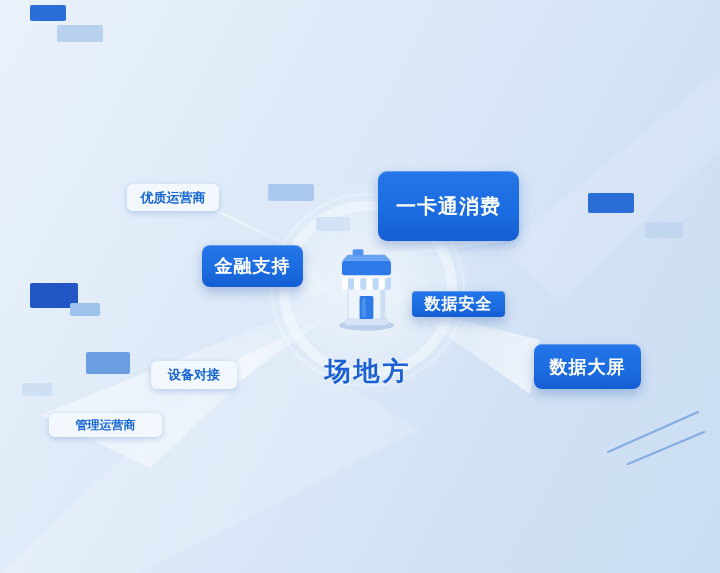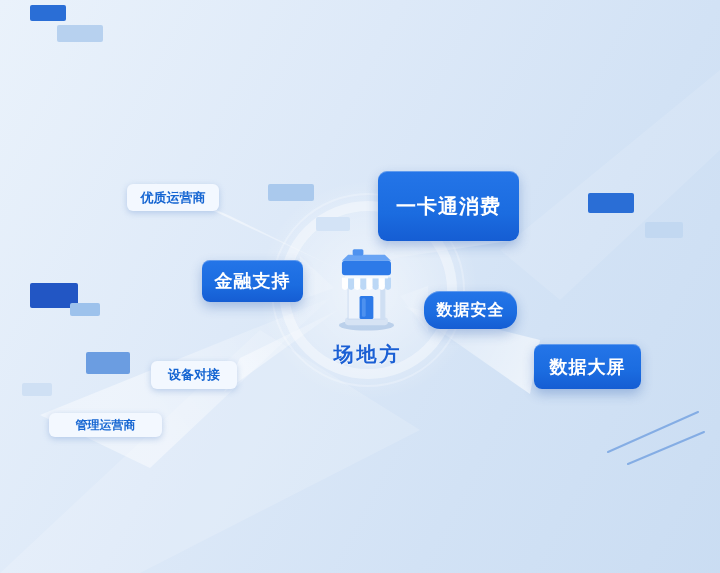--- a/index.html
+++ b/index.html
@@ -24,29 +24,29 @@
     box-shadow:0 5px 12px rgba(26,80,170,.30), inset 0 1px 0 rgba(255,255,255,.28);
   }
   .node.light{
     background:var(--light-card-bg,#f3f8ff);
     color:var(--label-text-blue,#1565d2);
     box-shadow:0 2px 6px rgba(125,160,212,.45);
     border-radius:6px;
   }
   .n-quality{left:127px;top:184px;width:92px;height:27px;font-size:13px;}
   .n-card{left:378px;top:171px;width:141px;height:70px;font-size:20px;border-radius:9px;letter-spacing:1px;}
-  .n-finance{left:202px;top:260px;width:101px;height:42px;font-size:18px;border-radius:8px;letter-spacing:1px;}
-  .n-security{left:424px;top:291px;width:93px;height:38px;font-size:16px;border-radius:16px;letter-spacing:1px;}
+  .n-finance{left:202px;top:245px;width:101px;height:42px;font-size:18px;border-radius:8px;letter-spacing:1px;}
+  .n-security{left:412px;top:291px;width:93px;height:26px;font-size:16px;border-radius:4px;letter-spacing:1px;}
   .n-dashboard{left:534px;top:344px;width:107px;height:45px;font-size:18px;border-radius:8px;letter-spacing:1px;}
   .n-device{left:151px;top:361px;width:86px;height:28px;font-size:13px;}
   .n-manage{left:49px;top:413px;width:113px;height:24px;font-size:12px;}
   .center-wrap{position:absolute;left:312px;top:240px;width:112px;text-align:center;}
   .center-icon{display:block;margin:0 auto;width:92px;height:96px;}
   .center-title{
-    margin-top:5px;font-size:20px;font-weight:bold;letter-spacing:3px;
+    margin-top:18px;font-size:26px;font-weight:bold;letter-spacing:3px;
     color:var(--center-title-blue,#1a5fd4);
     text-shadow:0 1px 2px rgba(255,255,255,.8);
   }
 </style>
 </head>
 <body>
 
 <div class="stage">
 
   <svg class="bg-svg" viewBox="0 0 720 573">

